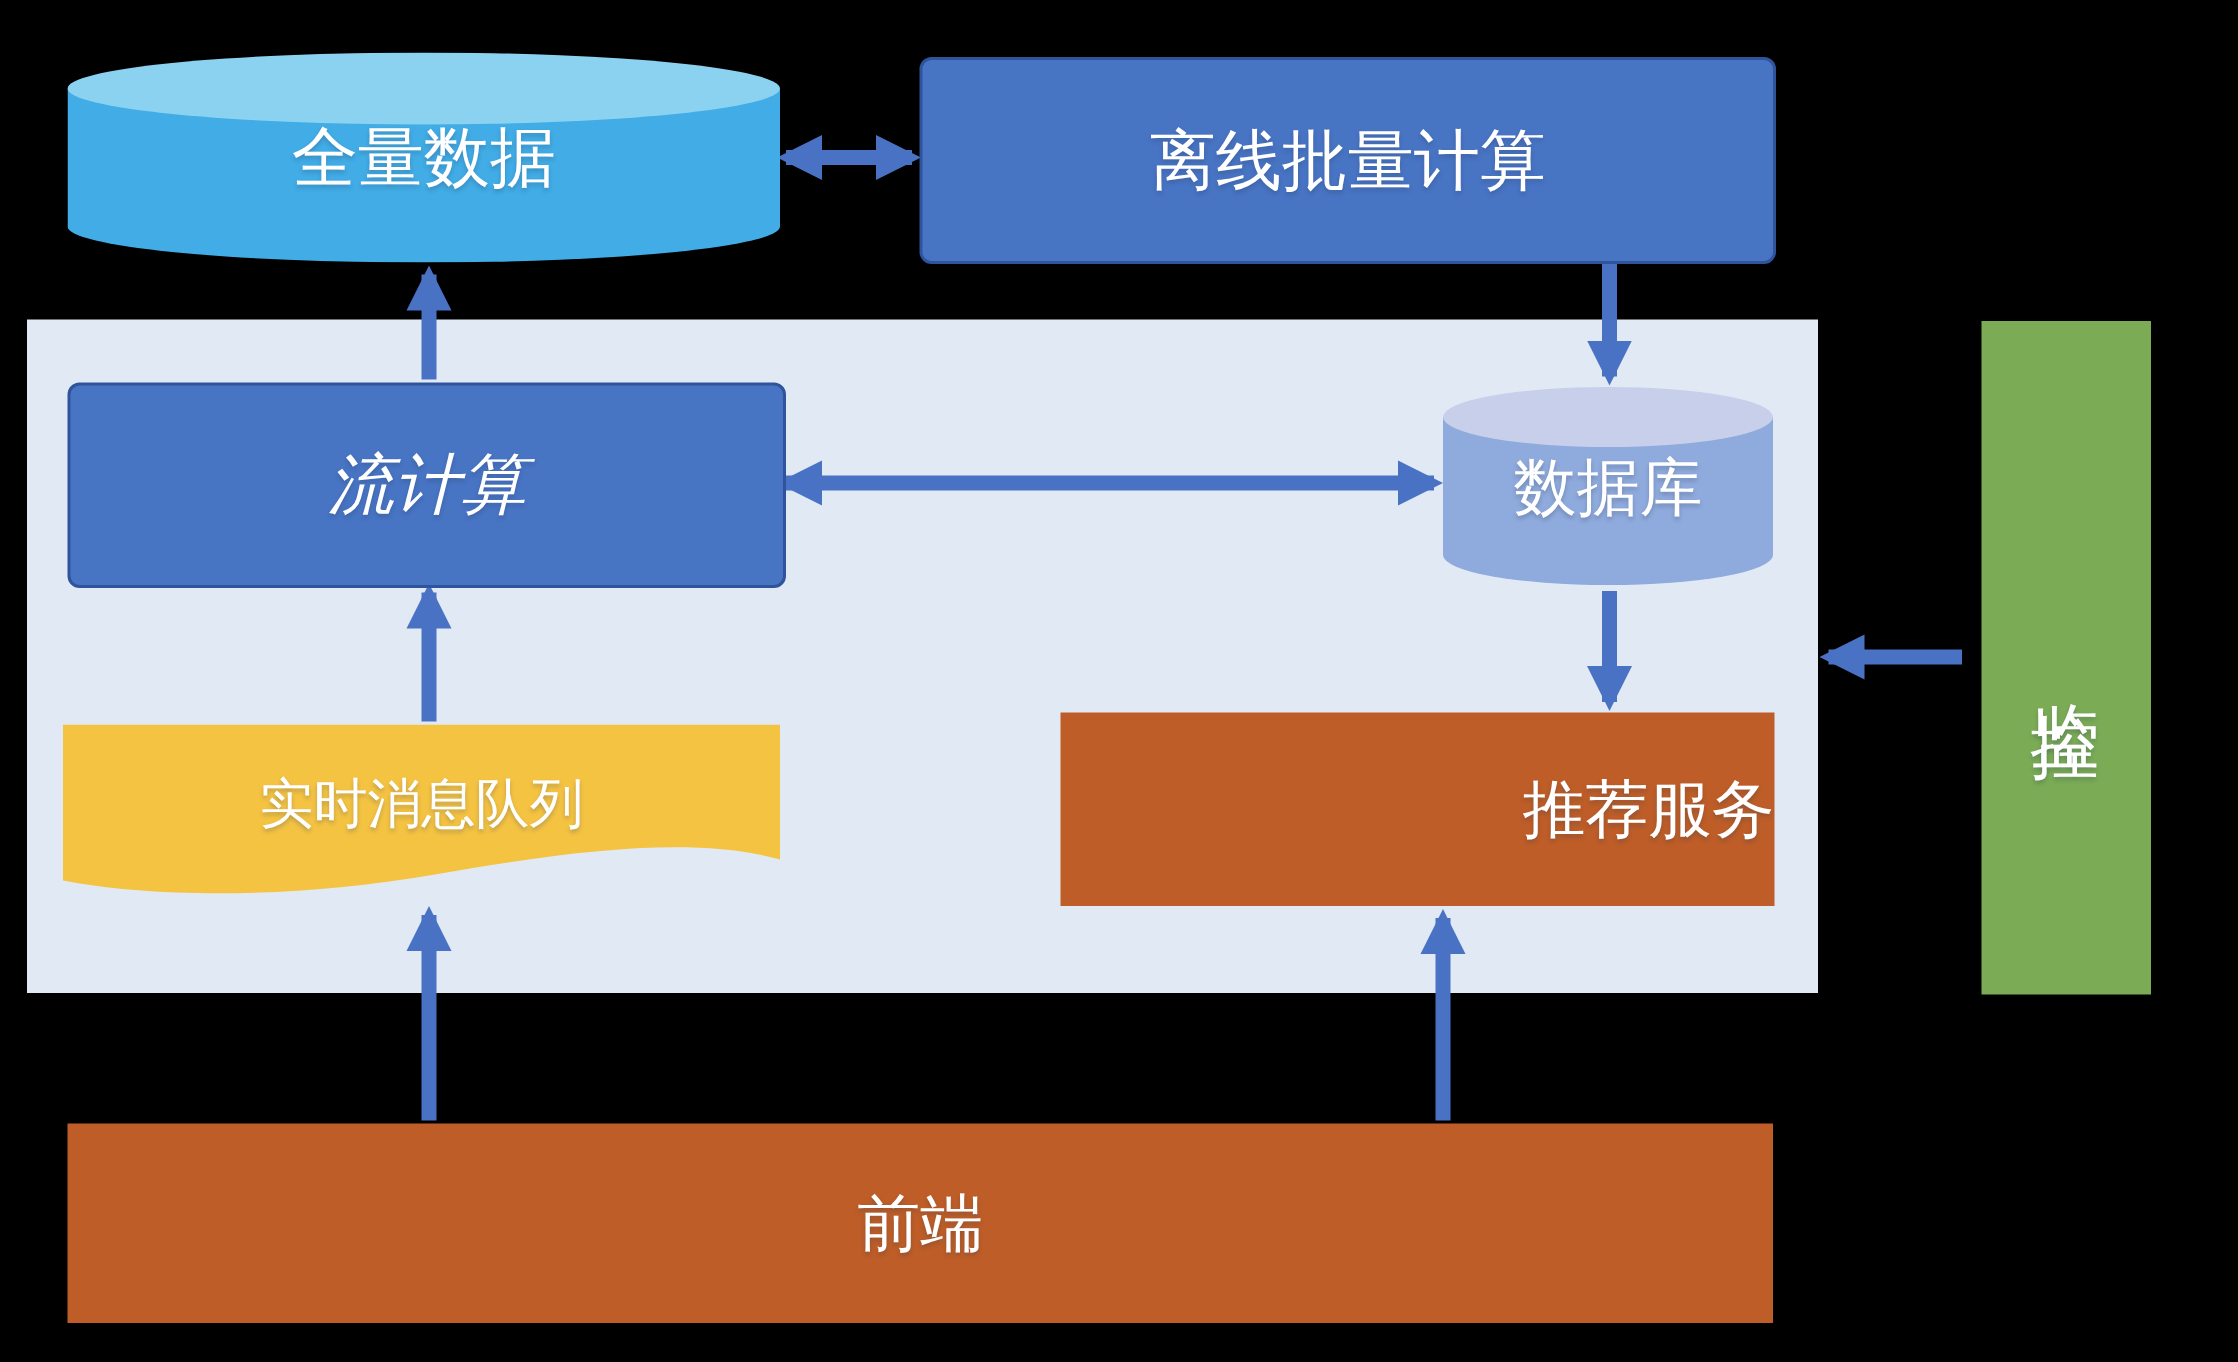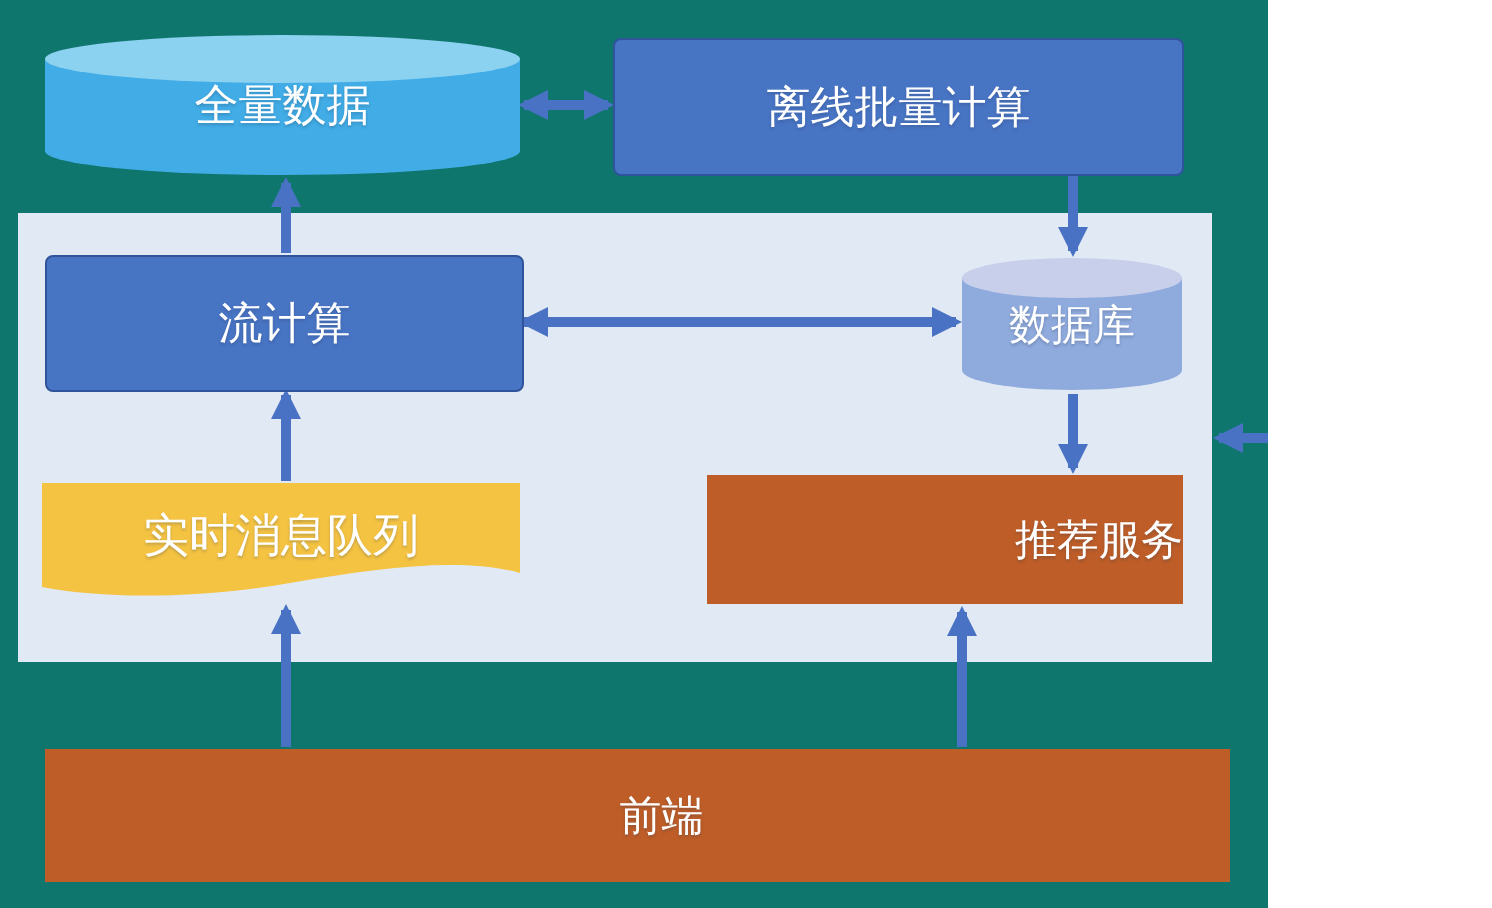--- a/index.html
+++ b/index.html
@@ -1,19 +1,19 @@
 <!DOCTYPE html>
 <html style="--panel: #E1EAF4; --sky-body: #41ACE6; --sky-top: #8BD1F0; --blue-box: #4874C4; --blue-box-border: #30549B; --peri-body: #8FAADC; --peri-top: #C7CFEA; --yellow: #F5C342; --orange: #BE5D27; --green: #7BAC55; --arrow: #4A72C4; --label-text: #FFFFFF;"><head>
 <meta charset="utf-8">
 <style>
   html,body{margin:0;padding:0;background:#ffffff;}
   .canvas{
     position:relative;
-    width:1268px;height:908px;
-    background:#0f766e;
+    width:1492px;height:908px;
+    background:#000000;
     font-family:"Liberation Sans","DejaVu Sans",sans-serif;
     overflow:hidden;
   }
   .panel{
     position:absolute;
     left:18px;top:213px;width:1194px;height:449px;
     background:var(--panel);
   }
   .node{
     position:absolute;
@@ -75,44 +75,44 @@
       <path d="M0,24 V116 a237.5,24 0 0 0 475,0 V24 H0 Z" fill="var(--sky-body)"></path>
       <ellipse cx="237.5" cy="24" rx="237.5" ry="24" fill="var(--sky-top)"></ellipse>
     </svg>
     <span class="lbl">全量数据</span>
   </div>
 
   <div class="node blue-box" style="left:613px;top:38px;width:567px;height:134px;">
     <span class="lbl">离线批量计算</span>
   </div>
 
-  <div class="node blue-box" style="left:45px;top:255px;width:475px;height:133px;">
+  <div class="node blue-box" style="left:45px;top:255px;width:475px;height:133px;font-style:italic;">
     <span class="lbl">流计算</span>
   </div>
 
   <div class="node shape-node" style="left:962px;top:258px;width:220px;height:134px;font-size:42px;">
     <svg width="220" height="134" viewBox="0 0 220 134">
       <path d="M0,20 V112 a110,20 0 0 0 220,0 V20 H0 Z" fill="var(--peri-body)"></path>
       <ellipse cx="110" cy="20" rx="110" ry="20" fill="var(--peri-top)"></ellipse>
     </svg>
     <span class="lbl">数据库</span>
   </div>
 
-  <div class="node shape-node" style="left:42px;top:483px;width:478px;height:122px;font-size:46px;padding-bottom:16px;box-sizing:border-box;align-items:center;">
+  <div class="node shape-node" style="left:42px;top:483px;width:478px;height:122px;font-size:36px;padding-bottom:16px;box-sizing:border-box;align-items:center;">
     <svg width="478" height="122" viewBox="0 0 478 122">
       <path d="M0,0 H478 V90 C420,74 340,84 248,100 C156,116 62,116 0,104 Z" fill="var(--yellow)"></path>
     </svg>
     <span class="lbl">实时消息队列</span>
   </div>
 
   <div class="node orange-box" style="left:707px;top:475px;width:476px;height:129px;justify-content:flex-end;">
     <span class="lbl">推荐服务</span>
   </div>
 
-  <div class="node orange-box" style="left:45px;top:749px;width:1137px;height:133px;padding-left:48px;">
+  <div class="node orange-box" style="left:45px;top:749px;width:1137px;height:133px;">
     <span class="lbl">前端</span>
   </div>
 
   <div class="node monitor-box" style="left:1321px;top:214px;width:113px;height:449px;">
     <span class="lbl">监控</span>
   </div>
 
 </div>
 
 </body></html>

